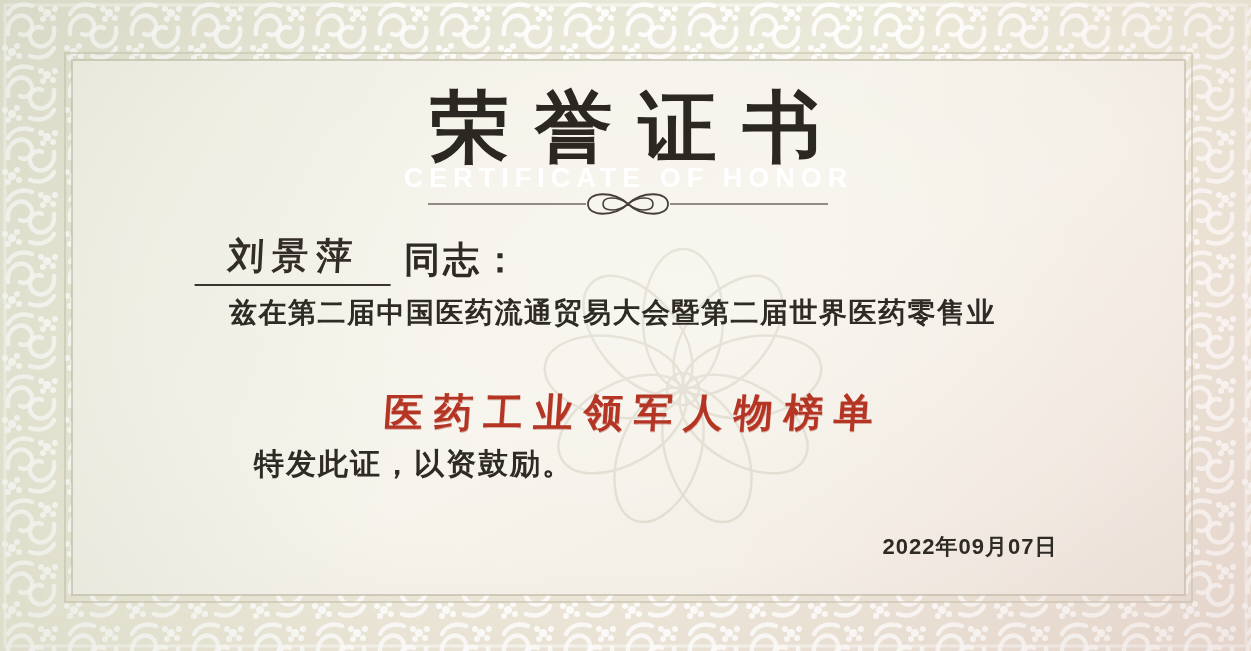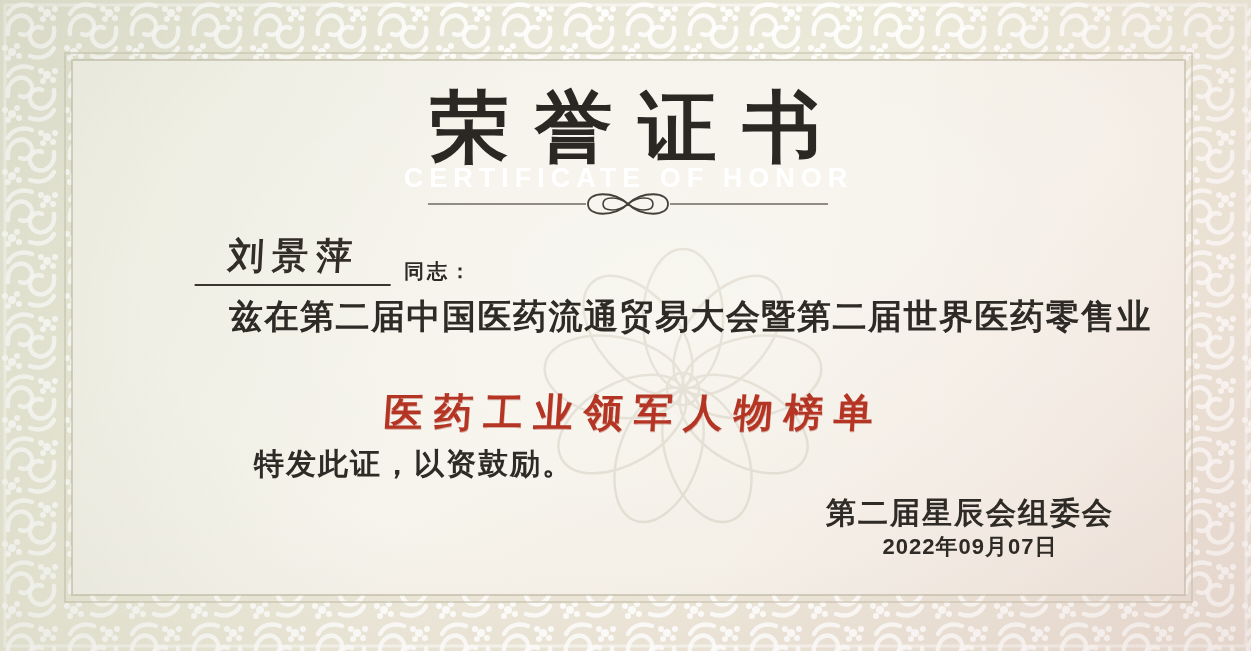--- a/index.html
+++ b/index.html
@@ -52,29 +52,29 @@
     min-width:188px;
     text-align:center;
     border-bottom:2px solid #3a352e;
     padding:0 4px 3px 4px;
     font-size:36px;font-weight:600;
     letter-spacing:8px;
     transform:skewX(-3deg);
     color:#322d27;
   }
   .salutation{
-    font-size:20px;font-weight:700;
+    font-size:36px;font-weight:700;
     margin-left:12px;
     letter-spacing:3px;
     padding-bottom:1px;
     text-align:center;
   }
   .body-line1{
     left:229px;top:294px;
-    font-size:34px;font-weight:700;
+    font-size:28px;font-weight:700;
     letter-spacing:1.5px;white-space:nowrap;
   }
   .body-line2{
     left:204px;top:342px;
     font-size:31px;font-weight:700;
     letter-spacing:1.5px;white-space:nowrap;
   }
   .award{
     left:72px;top:386px;width:1113px;
     text-align:center;
@@ -184,16 +184,15 @@
     <span class="name-underlined">刘景萍</span>
     <span class="salutation">同志：</span>
   </div>
 
   <div class="abs body-line1">兹在第二届中国医药流通贸易大会暨第二届世界医药零售业</div>
 
   <div class="abs award">医药工业领军人物榜单</div>
 
   <div class="abs closing">特发此证，以资鼓励。</div>
 
-  <div class="abs issuer">第二届星辰会组委会</div>
   <div class="abs date">2022年09月07日</div>
 
 </div>
 
 </body></html>

